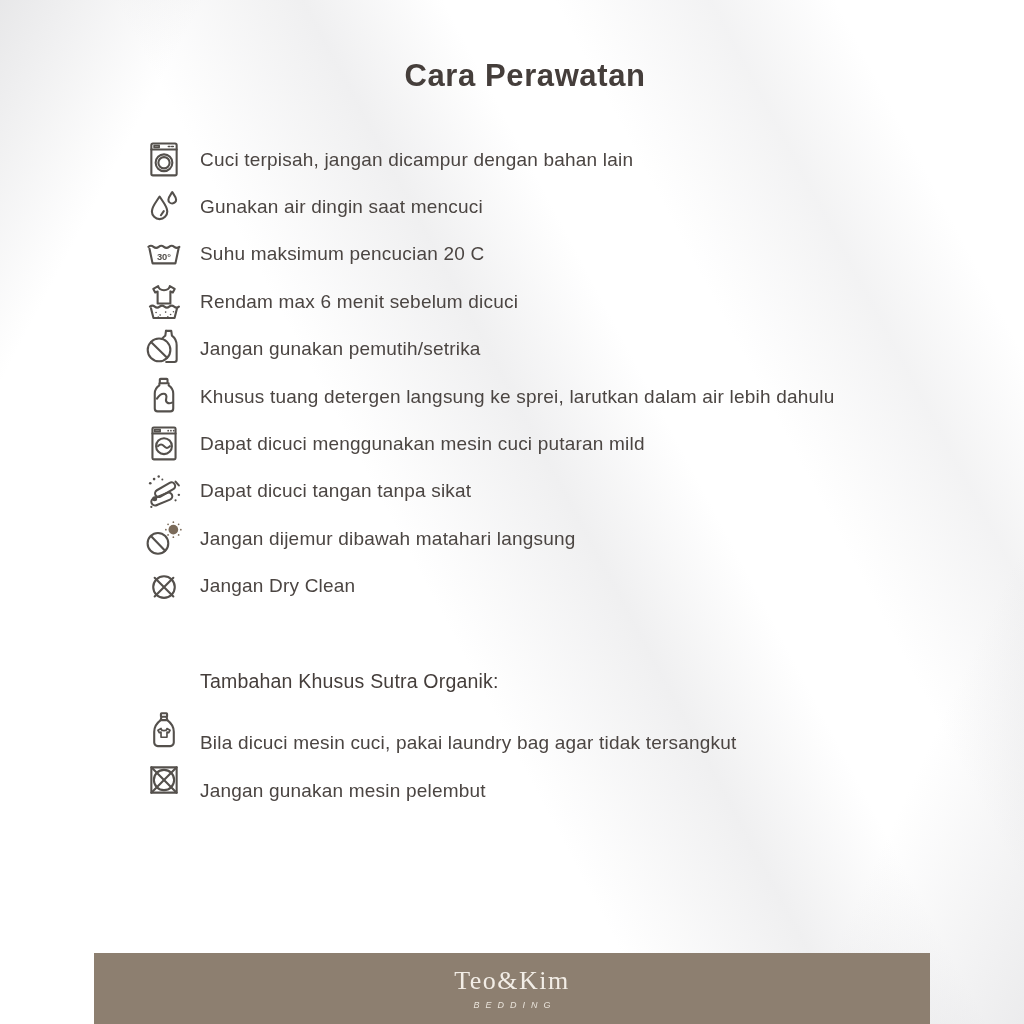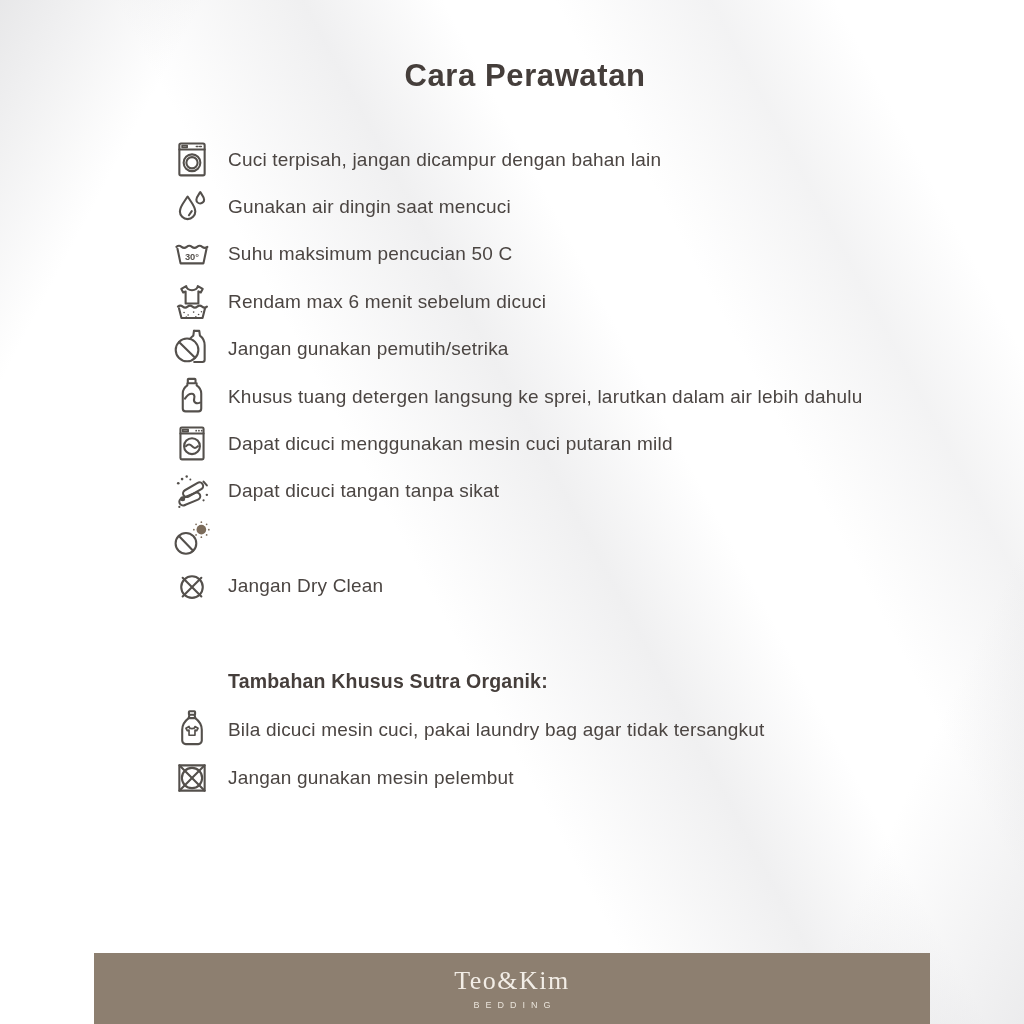--- a/index.html
+++ b/index.html
@@ -15,48 +15,48 @@
       linear-gradient(295deg, rgba(185,185,190,0.28) 0%, rgba(255,255,255,0) 15%),
       linear-gradient(62deg, rgba(255,255,255,0) 42%, rgba(178,178,183,0.20) 54%, rgba(255,255,255,0) 63%),
       linear-gradient(62deg, rgba(255,255,255,0) 70%, rgba(178,178,183,0.16) 80%, rgba(255,255,255,0) 88%);
   }
   .title{
     position:absolute;top:58px;left:0;right:0;text-align:center;
     transform:translateX(13px);
     font-size:31px;font-weight:700;letter-spacing:0.6px;color:#453e3b;
   }
   .care-list{
-    position:absolute;top:136px;left:170px;right:60px;
+    position:absolute;top:136px;left:142px;right:60px;
   }
   .row{
     display:flex;align-items:center;height:47.4px;
   }
   .row .ic{
     width:44px;height:44px;flex:0 0 44px;display:flex;align-items:center;justify-content:center;
   }
   .row .ic svg{width:44px;height:44px;}
   .row .txt{
     margin-left:14px;font-size:19px;color:#4b4542;letter-spacing:0.2px;white-space:nowrap;
   }
   .sub-heading{
     margin-top:48px;height:48px;display:flex;align-items:center;
     padding-left:58px; 
-    font-size:19.5px;font-weight:700;color:#453e3b;letter-spacing:0.2px;
-  }
-  .sub-rows .row{height:48px;}
+    font-size:19.5px;font-weight:400;color:#453e3b;letter-spacing:0.2px;
+  }
+  .sub-rows .row{height:48px;align-items:flex-end;}
   .footer{
     position:absolute;left:94px;top:953px;width:836px;height:71px;
     background:#8d7f70;display:flex;flex-direction:column;align-items:center;justify-content:center;
   }
   .brand{
     font-family:"Liberation Serif","DejaVu Serif",serif;
     font-size:26px;color:#f2ede6;letter-spacing:1.5px;line-height:1.05;
   }
   .tagline{
-    margin-top:5px;font-size:9px;color:#e9e3da;letter-spacing:6px;text-indent:6px;
+    margin-top:5px;font-size:9px;color:#e9e3da;letter-spacing:6px;text-indent:6px;font-style:italic;
   }
   .stroke{fill:none;stroke:#54504c;stroke-width:1.9;stroke-linecap:round;stroke-linejoin:round;}
   .thin{stroke-width:1.5;}
   .fillc{fill:#54504c;stroke:none;}
   .suncol{fill:#7b6b5a;stroke:none;}
   .basin-t{font-family:"Liberation Sans",sans-serif;font-size:8.5px;fill:#54504c;font-weight:700;}
 </style>
 </head>
 <body>
 
@@ -99,21 +99,21 @@
   <div class="row">
     <span class="ic">
       <svg viewBox="0 0 40 40">
           <g class="stroke">
         <path d="M5.8 13.5 q2.35 -2 4.7 0 t4.7 0 t4.7 0 t4.7 0 t4.7 0 t4.7 0"></path>
         <path d="M6.8 15.2 L9.6 28.5 H30.4 L33.2 15.2"></path>
       </g>
       <text x="20" y="25.5" text-anchor="middle" class="basin-t">30°</text>
       </svg>
     </span>
-    <span class="txt">Suhu maksimum pencucian 50 C</span>
+    <span class="txt">Suhu maksimum pencucian 20 C</span>
   </div>
 
   <div class="row">
     <span class="ic">
       <svg viewBox="0 0 40 40">
           <g class="stroke" stroke-width="1.7">
         <path d="M14.7 5.5 a5.3 3.8 0 0 0 10.6 0 l4.4 2.6 -1.7 3.3 -2.2 -1 v11 h-11.6 v-11 l-2.2 1 -1.7 -3.3 z"></path>
         <path d="M7.2 24.2 q2.2 -1.8 4.4 0 t4.4 0 t4.4 0 t4.4 0 t4.4 0 t4.4 0"></path>
         <path d="M8.2 25.8 l2.2 8.7 h19.2 l2.2 -8.7"></path>
       </g>
@@ -215,20 +215,21 @@
             <circle cx="21.7" cy="11.5" r="0.8"></circle>
         <circle cx="28.5" cy="4.7" r="0.8"></circle>
             <circle cx="28.5" cy="18.3" r="0.8"></circle>
         <circle cx="33.3" cy="6.7" r="0.8"></circle>
             <circle cx="23.7" cy="6.7" r="0.8"></circle>
         <circle cx="33.3" cy="16.3" r="0.8"></circle>
             <circle cx="23.7" cy="16.3" r="0.8"></circle>
       </g>
         </svg>
     </span>
+    <span class="txt">Jangan dijemur dibawah matahari langsung</span>
   </div>
 
 
   <div class="row">
     <span class="ic">
       <svg viewBox="0 0 40 40">
           <g class="stroke">
         <circle cx="20" cy="21" r="9.8"></circle>
         <line x1="11.5" y1="12.5" x2="28.5" y2="29.5"></line>
         <line x1="28.5" y1="12.5" x2="11.5" y2="29.5"></line>

